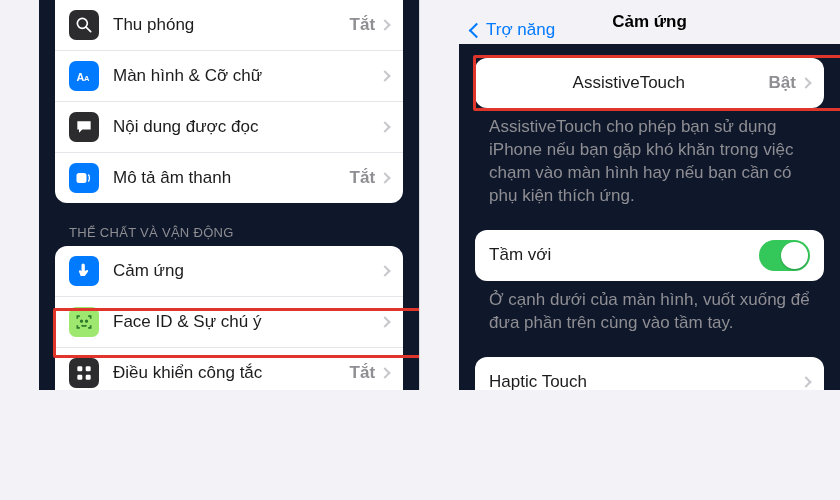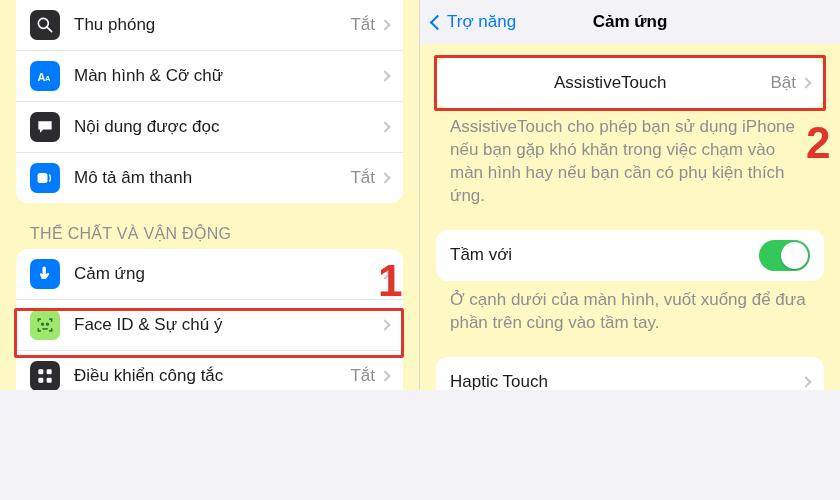--- a/index.html
+++ b/index.html
@@ -2,73 +2,73 @@
 <html><head>
 <meta charset="utf-8">
 <style>
   * { margin: 0; padding: 0; box-sizing: border-box; -webkit-font-smoothing: antialiased; }
   html, body { width: 840px; height: 500px; overflow: hidden; }
   body {
     font-family: -apple-system, "Helvetica Neue", Arial, sans-serif;
     background: #f2f2f7;
     display: flex;
   }
-  .pane { width: 420px; height: 390px; background: #fef9c3; position: relative; overflow: hidden; }
+  .pane { width: 420px; height: 390px; background: #0f172a; position: relative; overflow: hidden; margin-left: 39px; }
   .pane-left { border-right: 1px solid #d9d9de; }
   
   .card {
     background: #fff;
     margin: 0 16px;
     border-radius: 12px;
     overflow: hidden;
   }
   .row {
     display: flex;
     align-items: center;
     padding: 10px 14px 10px 14px;
     min-height: 46px;
   }
   .row + .row { border-top: 1px solid #e5e5ea; }
   .row .label { flex: 1; font-size: 17px; color: #1c1c1e; }
-  .row .value { font-size: 17px; color: #8e8e93; margin-right: 6px; }
+  .row .value { font-size: 17px; color: #8e8e93; margin-right: 6px; font-weight: bold; }
   .row .chevron {
     width: 8px; height: 8px;
     border-top: 2px solid #c7c7cc;
     border-right: 2px solid #c7c7cc;
     transform: rotate(45deg);
   }
   .icon-box {
     width: 30px; height: 30px; border-radius: 7px;
     margin-right: 14px; flex-shrink: 0;
     display: flex; align-items: center; justify-content: center;
   }
   .icon-box svg { width: 20px; height: 20px; }
   .section-title {
-    font-size: 16px; letter-spacing: 0.3px;
+    font-size: 13px; letter-spacing: 0.3px;
     color: #8e8e93;
     text-transform: uppercase;
     padding: 22px 30px 6px;
   }
   .footer-note {
     font-size: 17px; color: #8e8e93;
     padding: 8px 30px 4px;
     line-height: 1.35;
   }
   
   .left-group-top { border-top-left-radius: 0; border-top-right-radius: 0; }
   .left-group-bottom .row:last-child { border-bottom: none; }
   
   .nav-header {
     height: 44px;
     display: flex; align-items: center; justify-content: center;
     position: relative;
     background: #f2f2f7;
   }
   .nav-back {
-    position: absolute; left: 8px; top: 0; height: 44px;
+    position: absolute; left: 8px; top: 8px; height: 44px;
     display: flex; align-items: center;
     color: #007aff; font-size: 17px;
   }
   .nav-back .back-chevron {
     width: 11px; height: 11px;
     border-top: 2.5px solid #007aff;
     border-left: 2.5px solid #007aff;
     transform: rotate(-45deg);
     margin-right: 4px; margin-left: 4px;
   }

